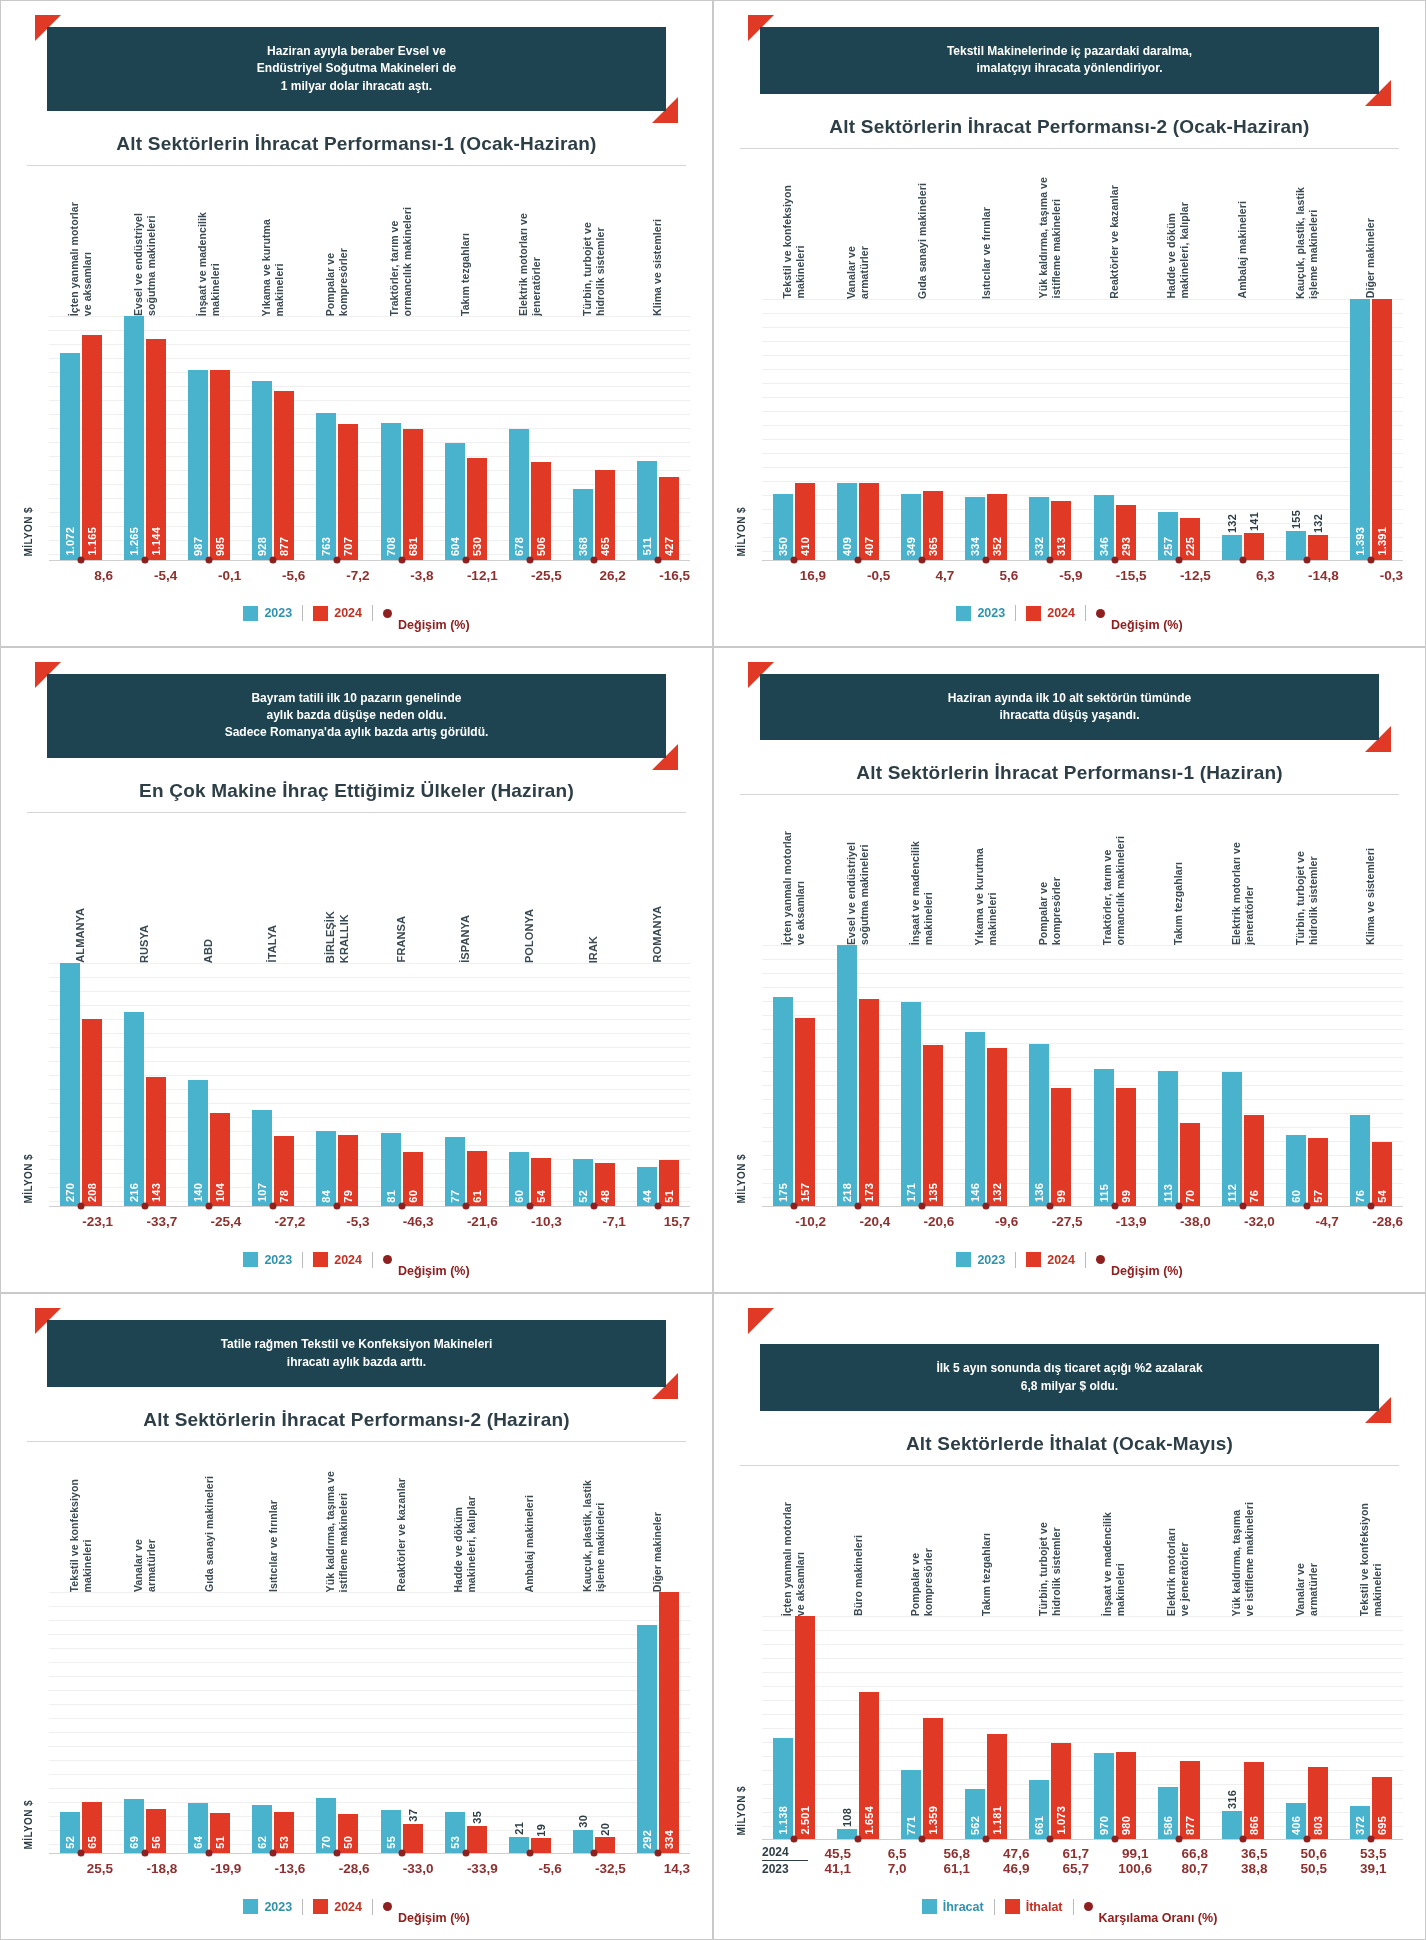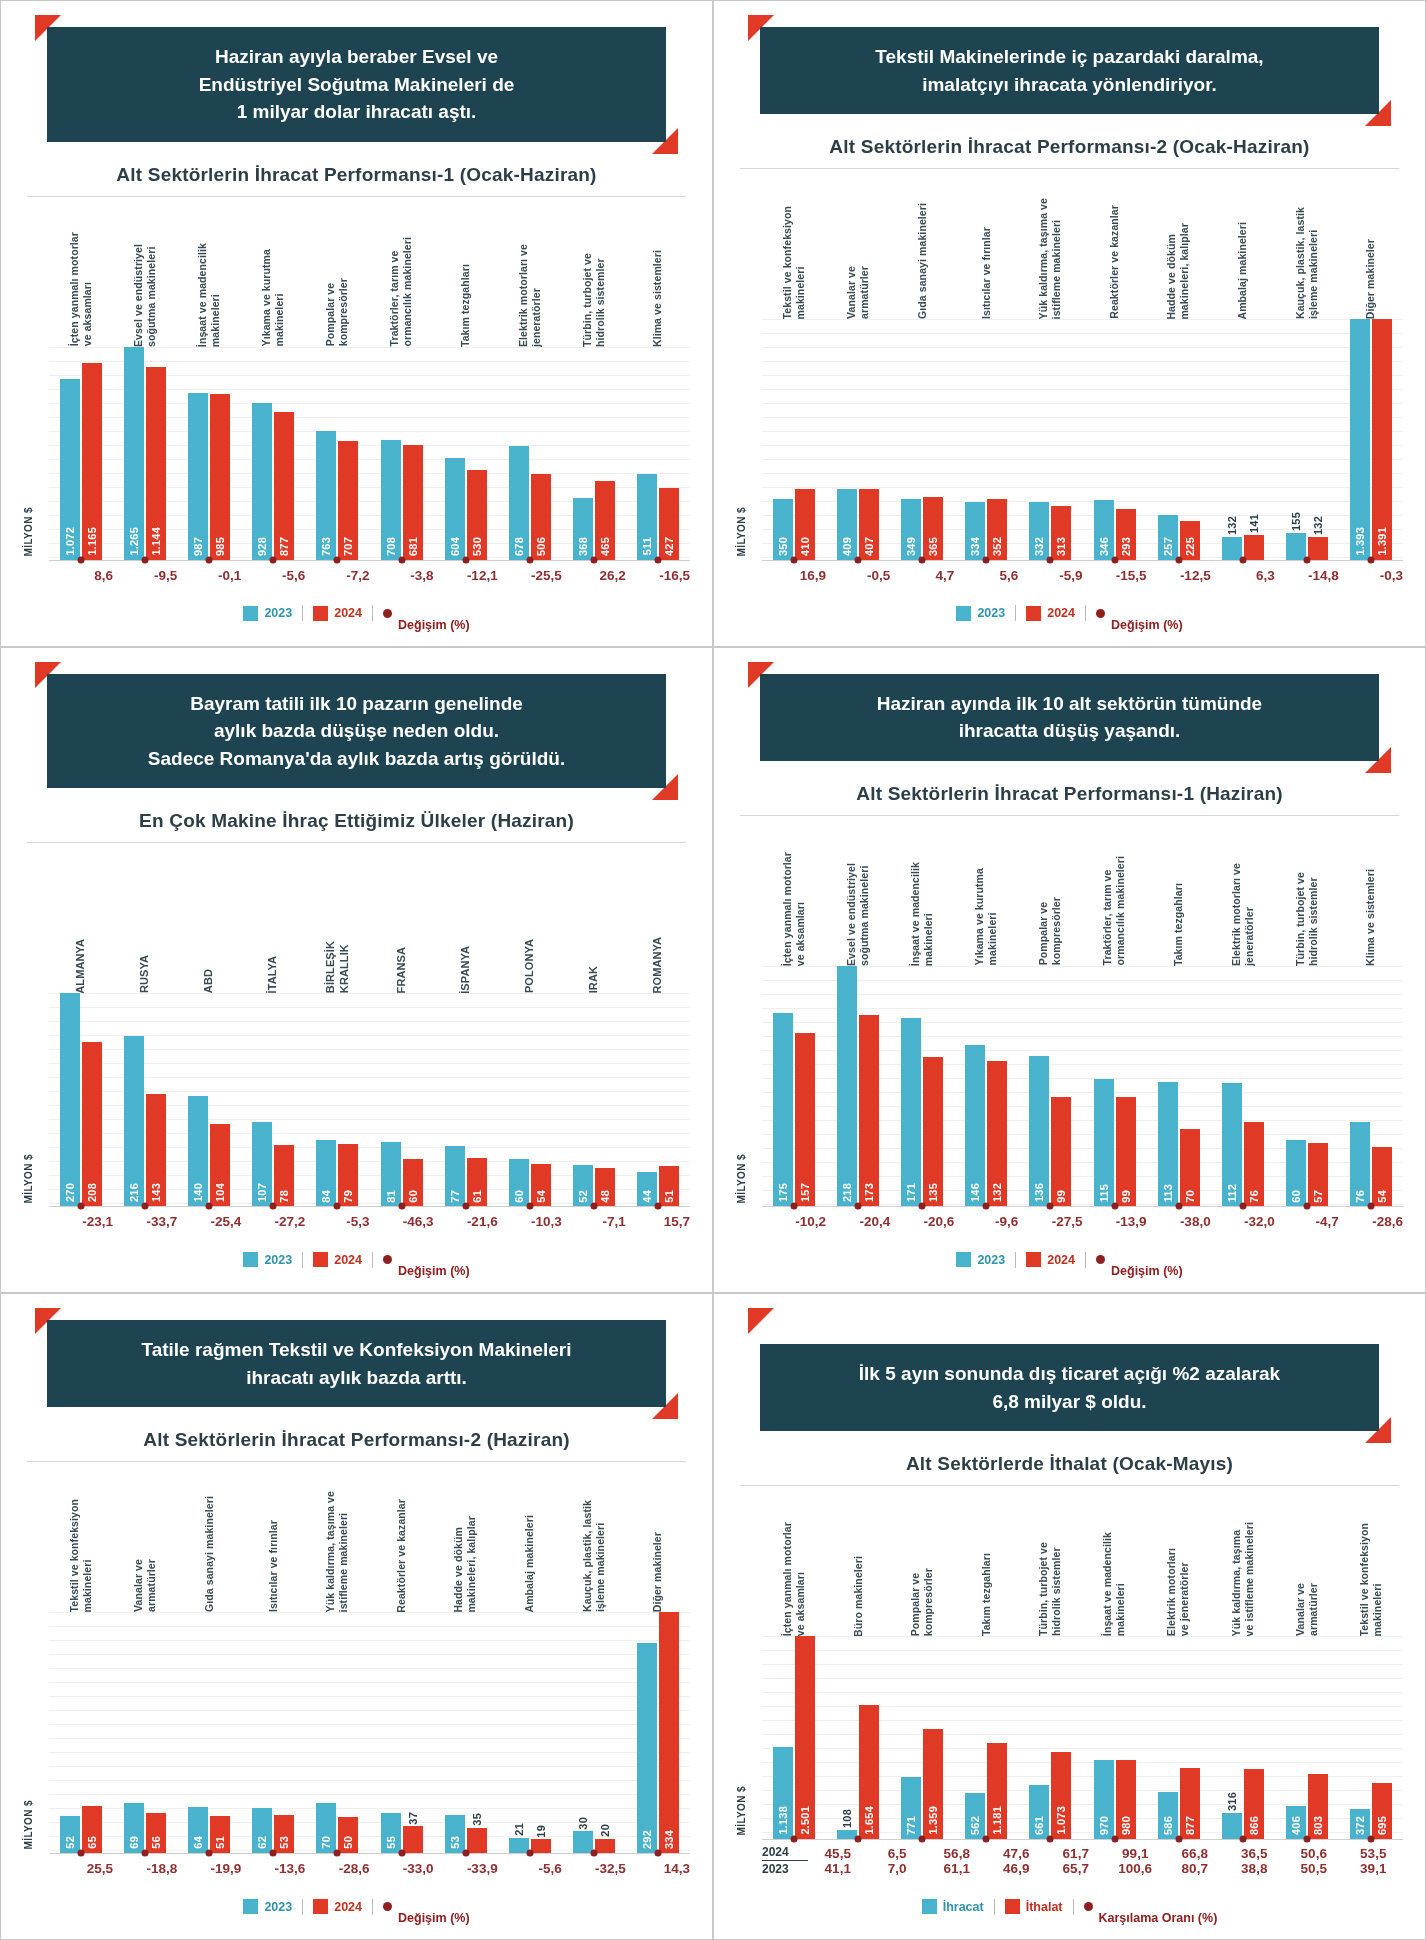--- a/index.html
+++ b/index.html
@@ -24,21 +24,21 @@
     flex-direction: column;
     overflow: hidden;
   }
   
   .banner-wrap { position: relative; margin: 12px 24px 0 24px; }
   .banner {
     background: #1d4450;
     color: #ffffff;
     text-align: center;
     font-weight: bold;
-    font-size: 19px;
+    font-size: 12px;
     line-height: 1.45;
     padding: 16px 22px;
     position: relative;
     z-index: 2;
   }
   .corner-tl {
     position: absolute; left: -12px; top: -12px;
     width: 0; height: 0;
     border-left: 26px solid #e03a27;
     border-bottom: 26px solid transparent;
@@ -356,21 +356,21 @@
               </div>
               <div class="bar b2024" style="height: 33.7549%;">
                 <div class="bar-val">427</div>
               </div>
               <div class="dot" style="left: 50%; bottom: 0px;"></div>
             </div>
           </div>
         </div>
         <div class="pct-row">
           <div class="pct">8,6</div>
-          <div class="pct">-9,5</div>
+          <div class="pct">-5,4</div>
           <div class="pct">-0,1</div>
           <div class="pct">-5,6</div>
           <div class="pct">-7,2</div>
           <div class="pct">-3,8</div>
           <div class="pct">-12,1</div>
           <div class="pct">-25,5</div>
           <div class="pct">26,2</div>
           <div class="pct">-16,5</div>
         </div>
       </div>

